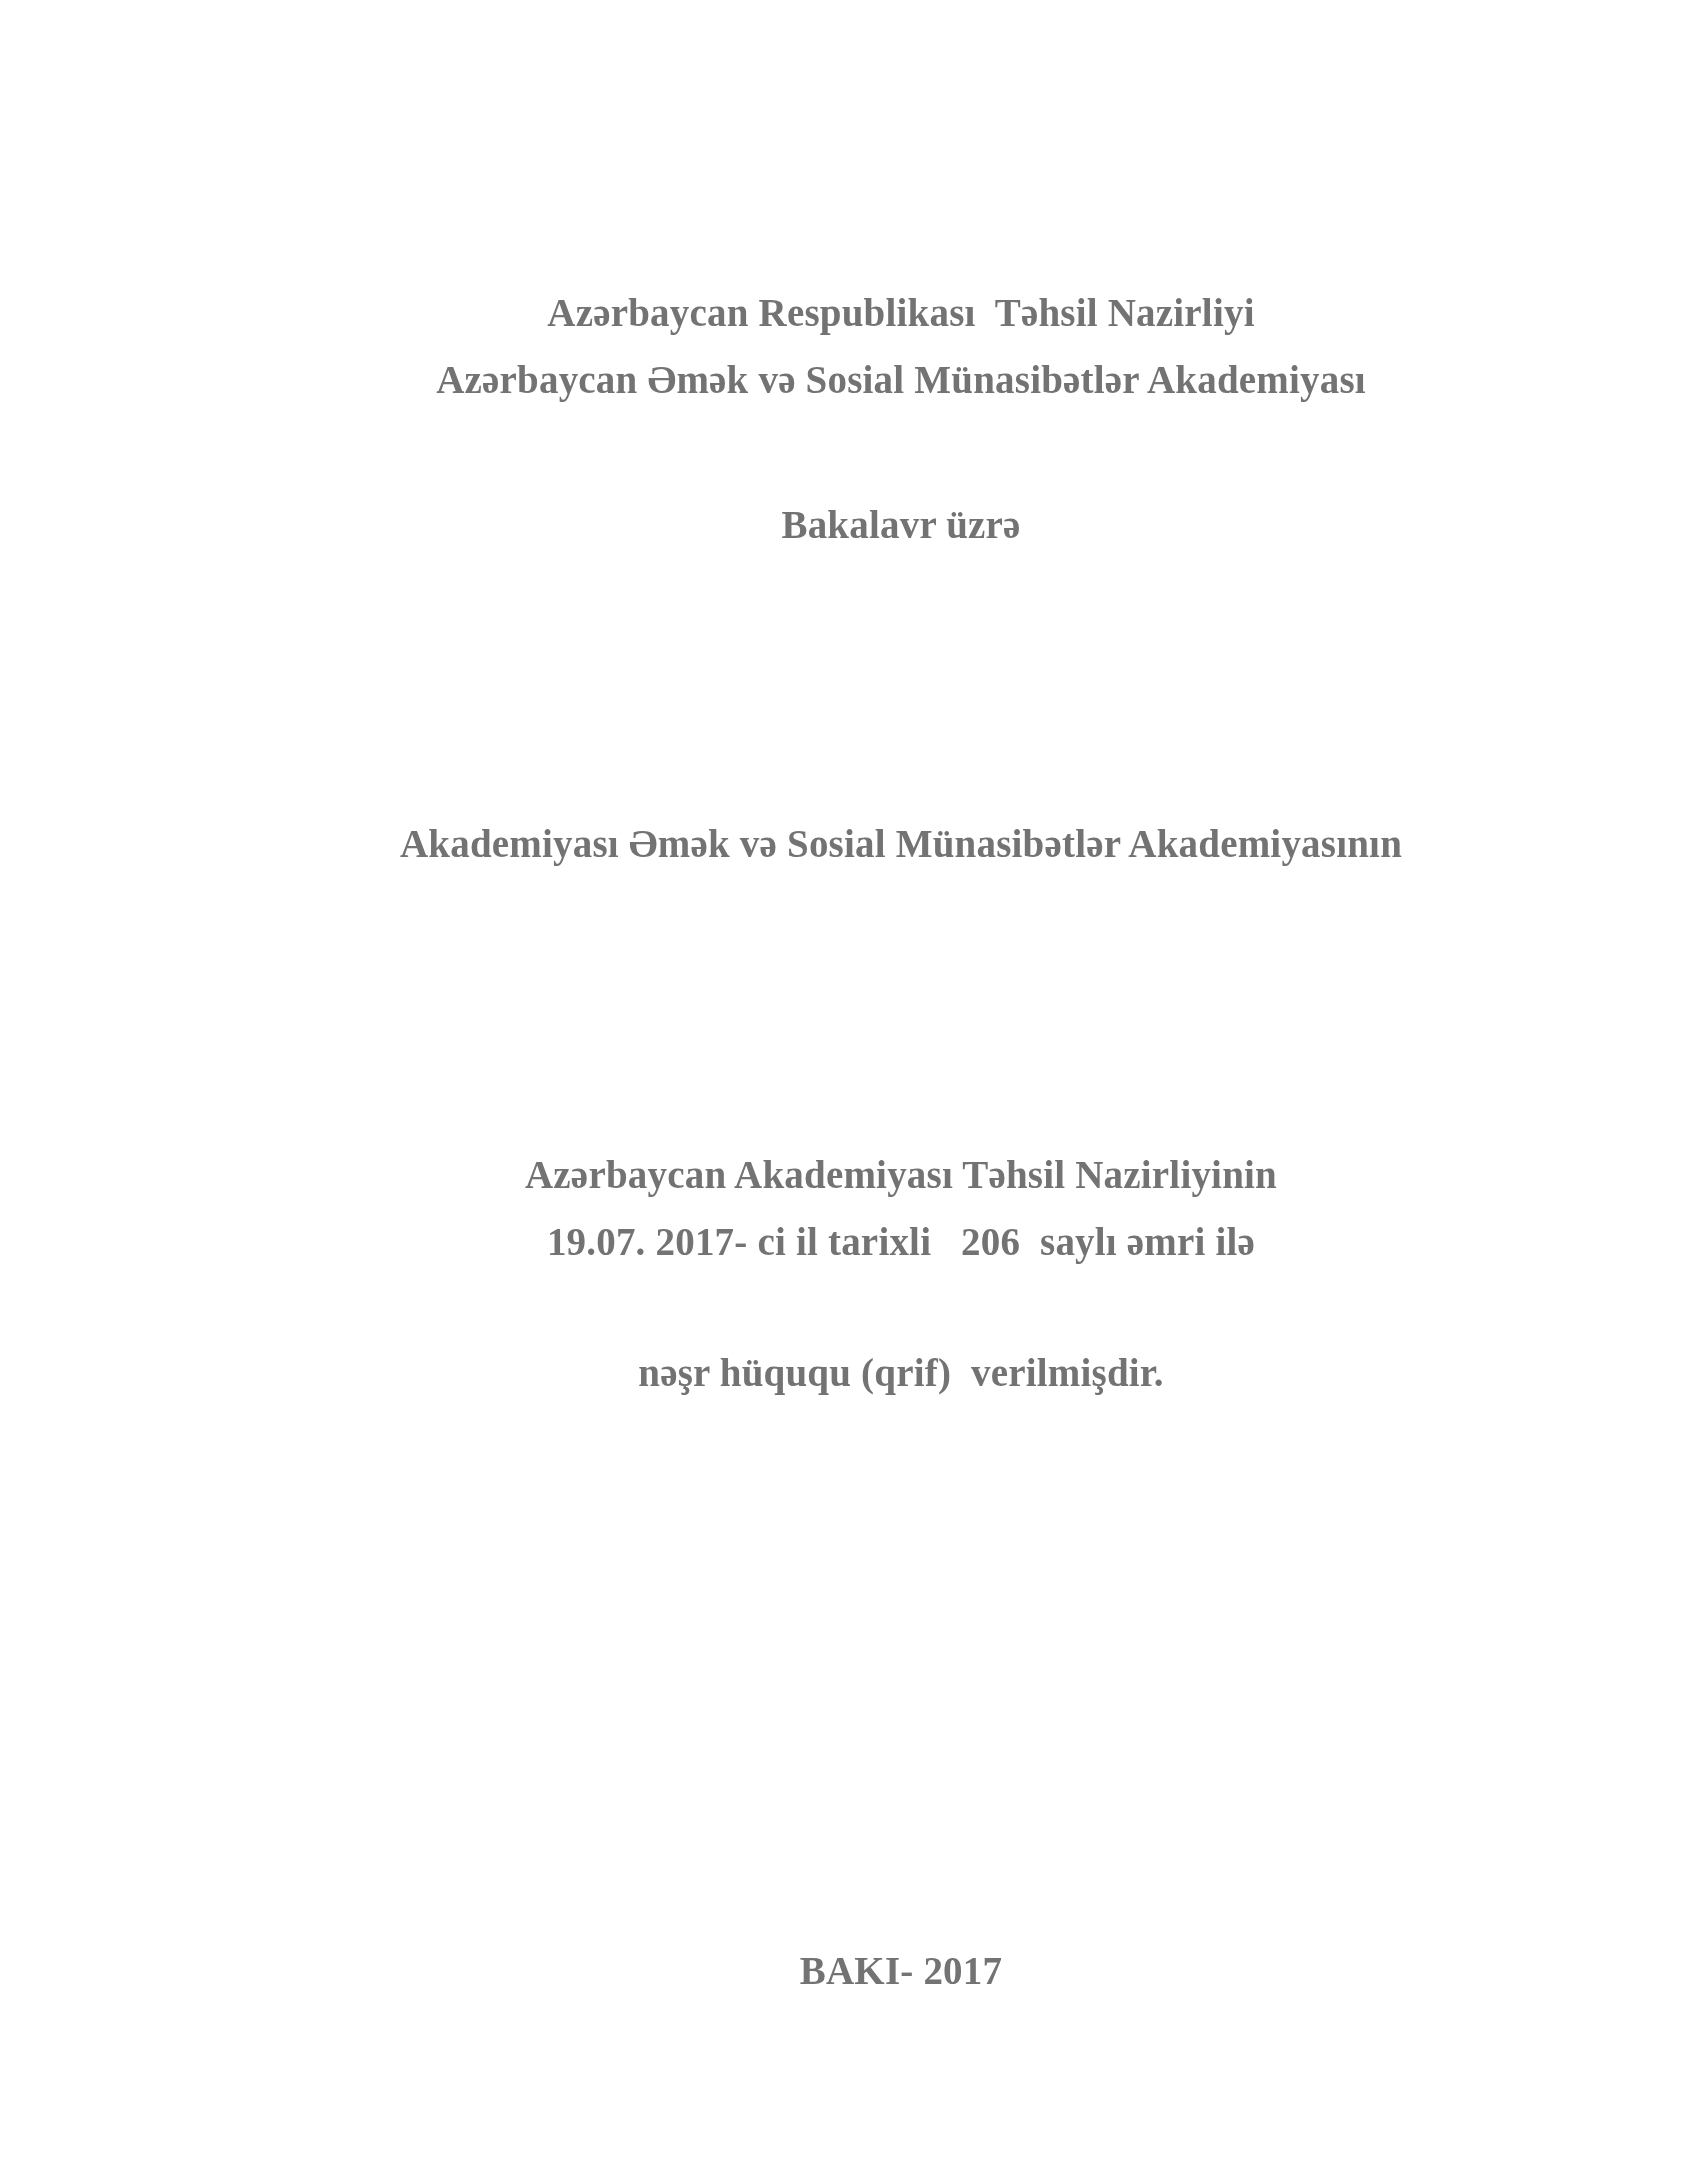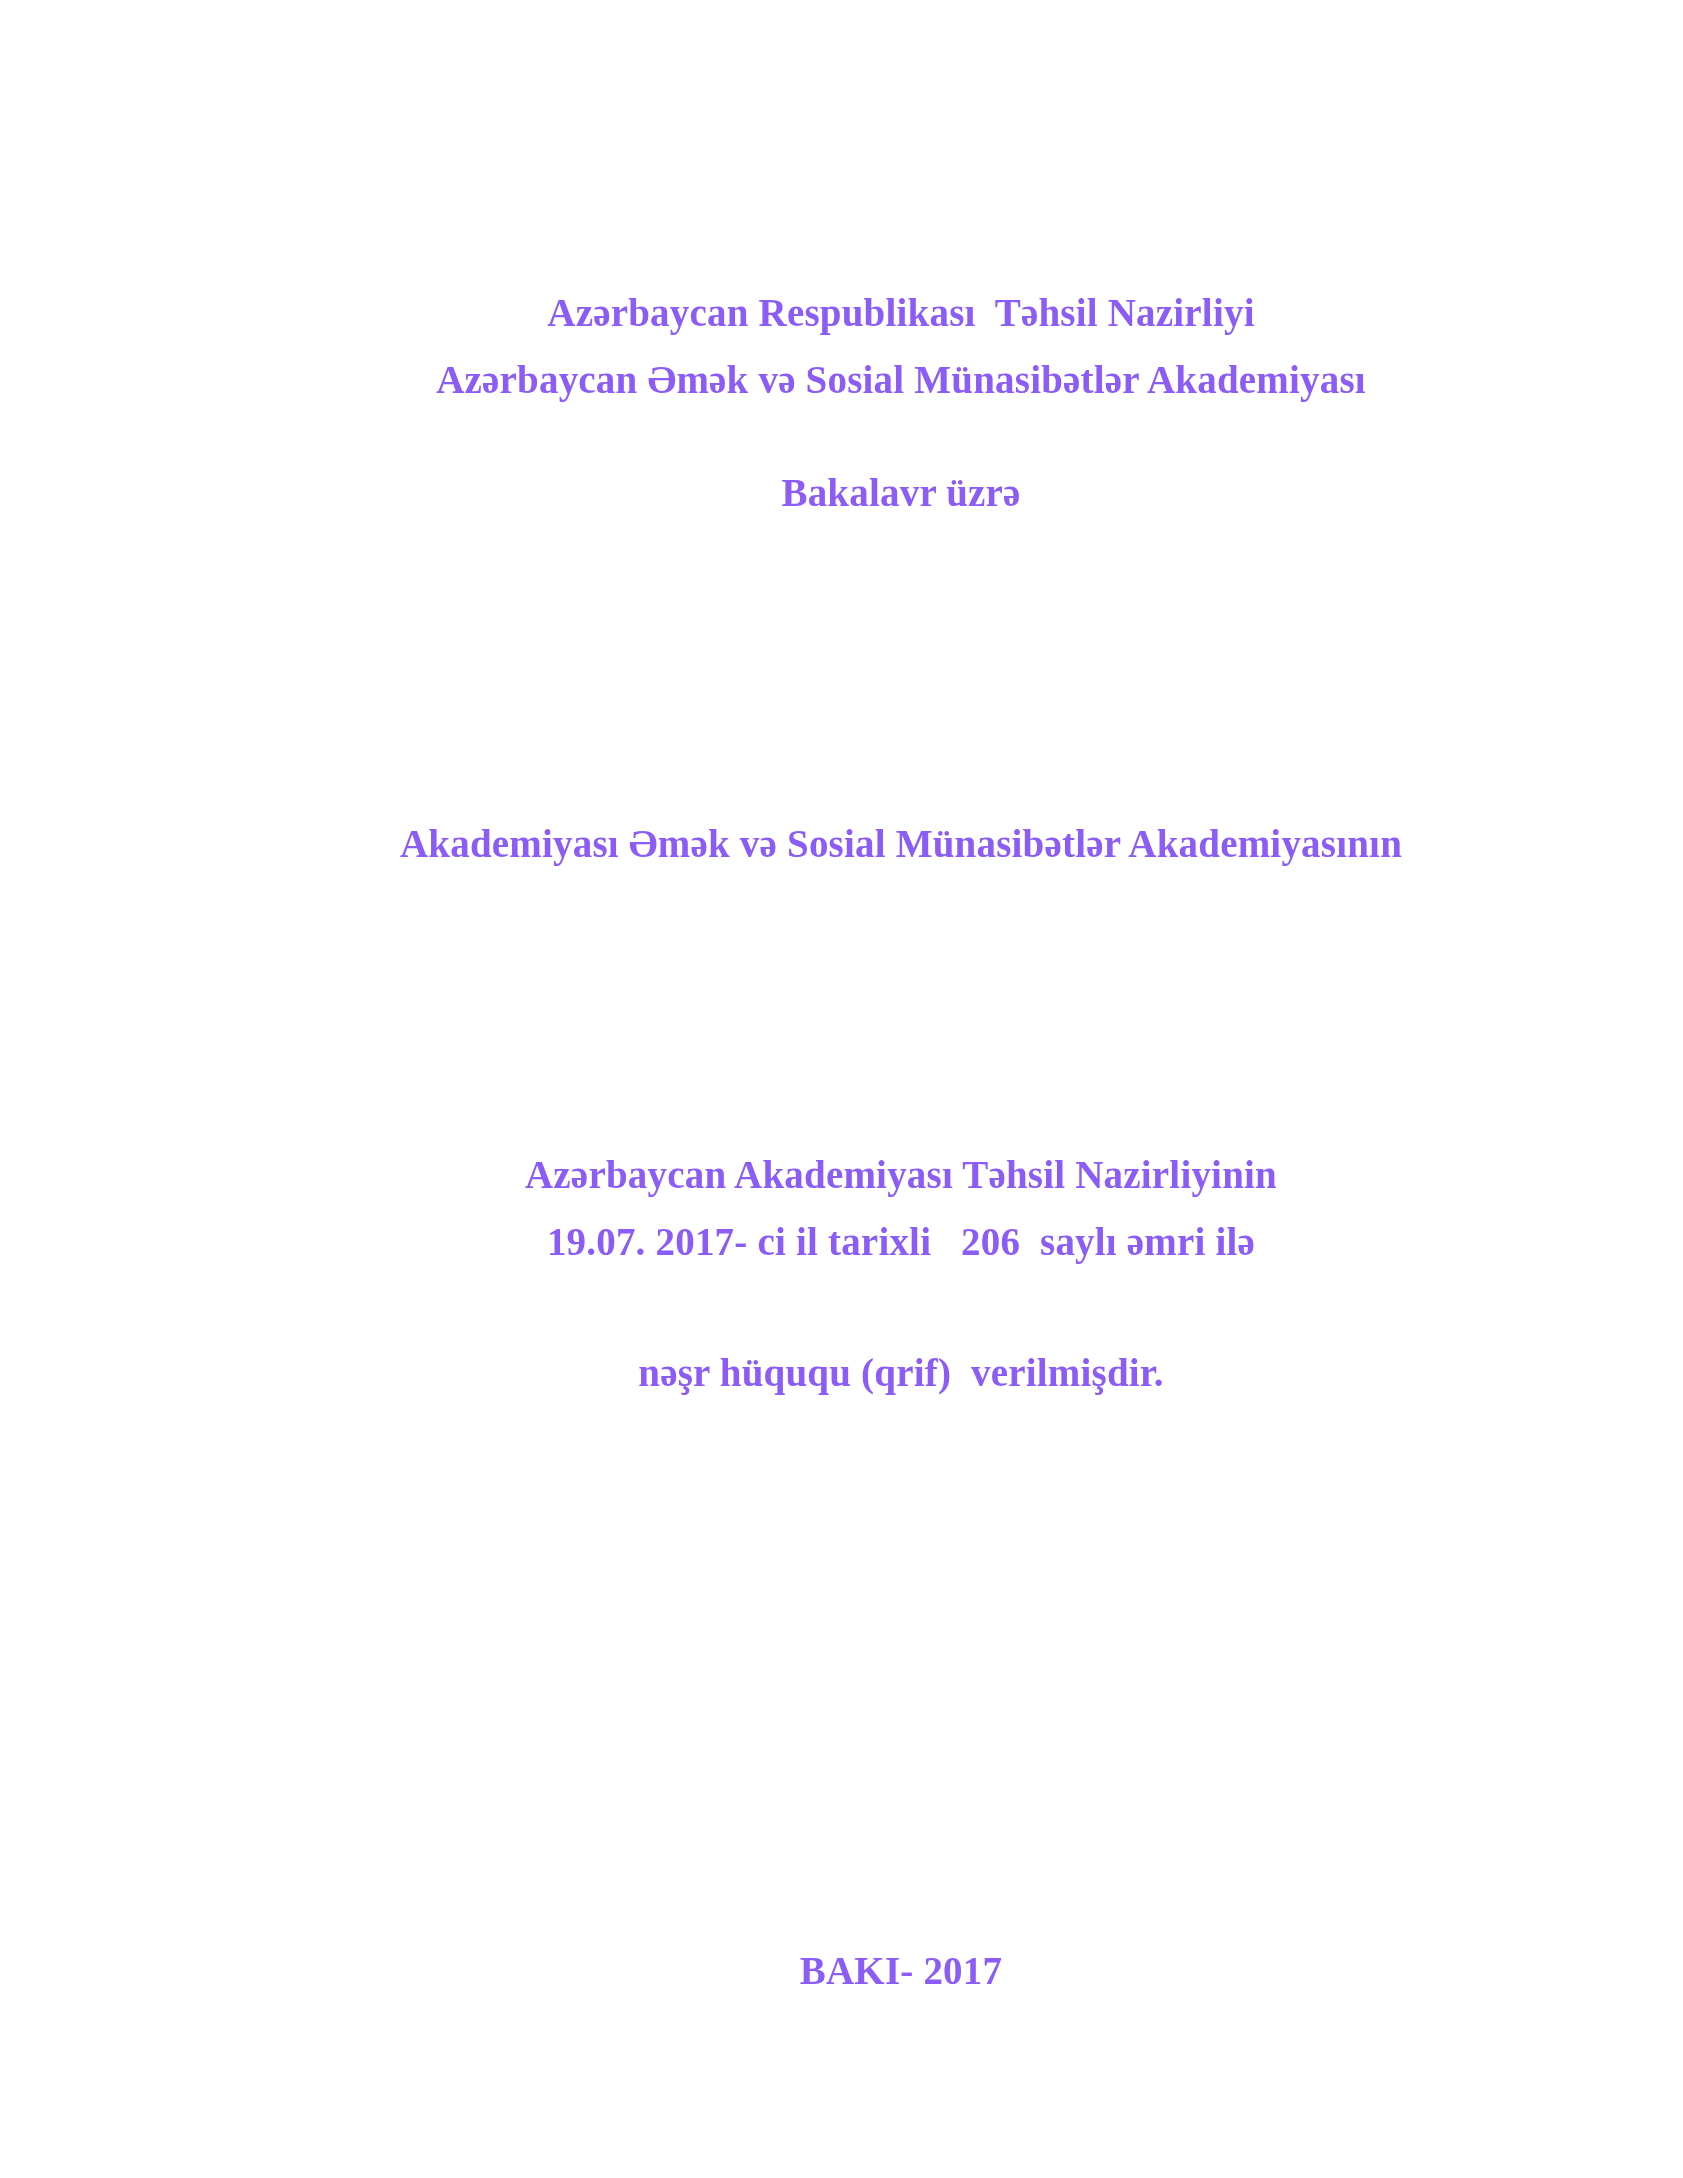--- a/index.html
+++ b/index.html
@@ -8,21 +8,21 @@
     background: #e8e8e8;
   }
   .page {
     position: relative;
     width: 1683px;
     height: 2178px;
     background: #ffffff;
     overflow: hidden;
     font-family: "Liberation Serif", "DejaVu Serif", serif;
     font-weight: bold;
-    color: #8b5cf6;
+    color: #737373;
   }
   
   .content {
     position: absolute;
     left: 119px;
     top: 0;
     width: 1564px;
     height: 2178px;
   }
   .line {
@@ -31,21 +31,21 @@
     width: 100%;
     text-align: center;
     font-size: 39px;
     line-height: 66px;
     white-space: pre;
     letter-spacing: 0.2px;
   }
   
   .l1  { top: 280px; }
   .l2  { top: 347px; }
-  .l3  { top: 460px; }
+  .l3  { top: 492px; }
   .l4  { top: 546px; }
   .l5  { top: 678px; }
   .l6  { top: 811px; }
   .l7  { top: 877px; }
   .l8  { top: 1142px; }
   .l9  { top: 1209px; }
   .l10 { top: 1340px; }
   .l11 { top: 1938px; }
 </style>
 </head>

